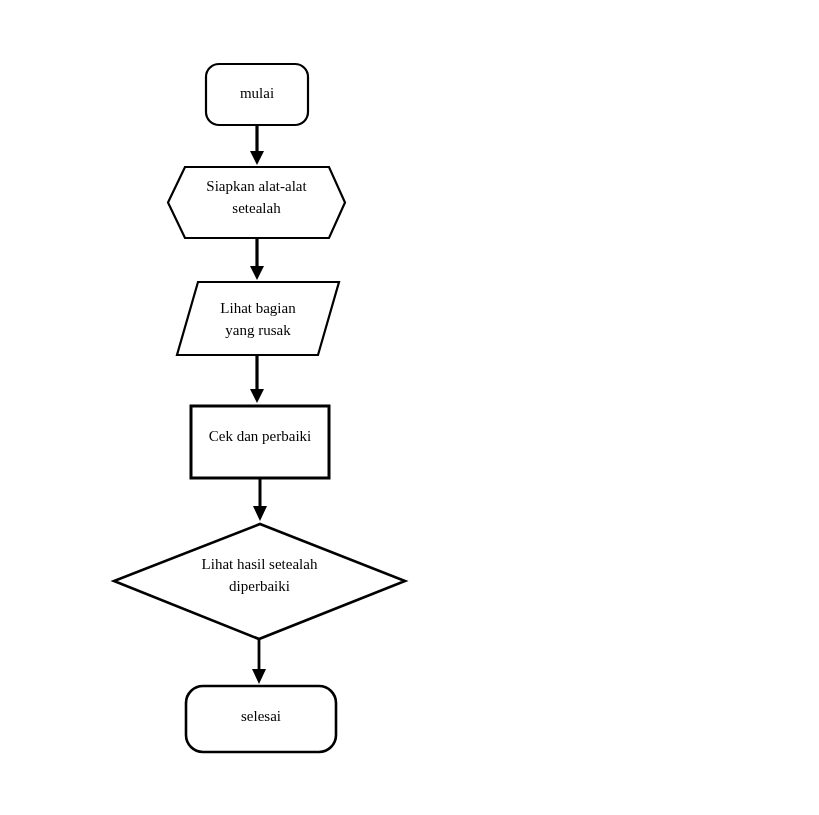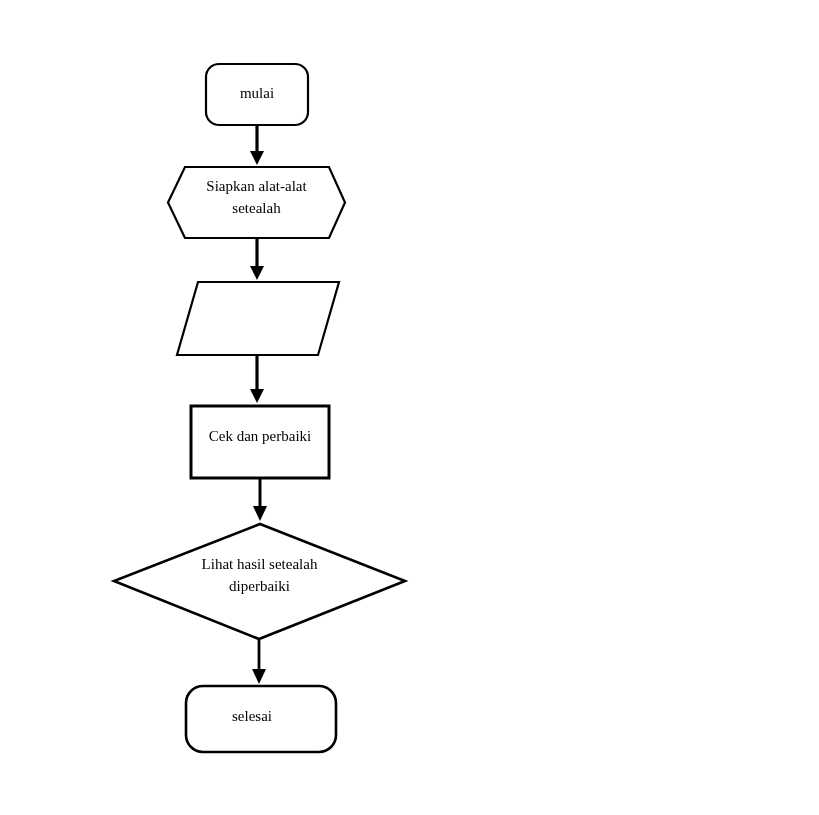--- a/index.html
+++ b/index.html
@@ -57,27 +57,31 @@
 
   <div class="node-label" style="left:206px; top:62px; width:102px; height:61px;">
     <div>mulai</div>
   </div>
 
   <div class="node-label" style="left:168px; top:167px; width:177px; height:60px;">
     <div>Siapkan alat-alat</div>
     <div>setealah</div>
   </div>
 
+  <div class="node-label" style="left:177px; top:282px; width:162px; height:73px;">
+    <div>Lihat bagian</div>
+    <div>yang rusak</div>
+  </div>
 
   <div class="node-label" style="left:191px; top:400px; width:138px; height:72px;">
     <div>Cek dan perbaiki</div>
   </div>
 
   <div class="node-label" style="left:114px; top:517px; width:291px; height:116px;">
     <div>Lihat hasil setealah</div>
     <div>diperbaiki</div>
   </div>
 
-  <div class="node-label" style="left:177px; top:683px; width:150px; height:66px;">
+  <div class="node-label" style="left:186px; top:683px; width:150px; height:66px;">
     <div>selesai</div>
   </div>
 
 </div>
 
 </body></html>

